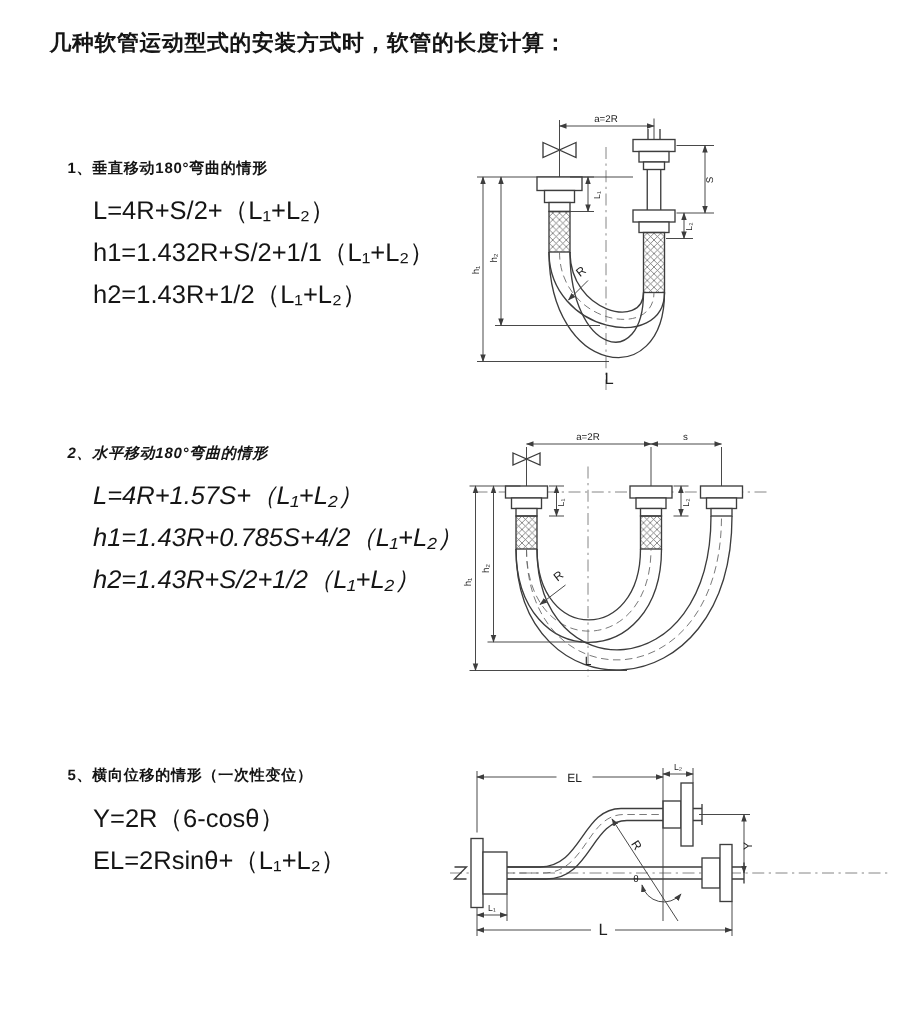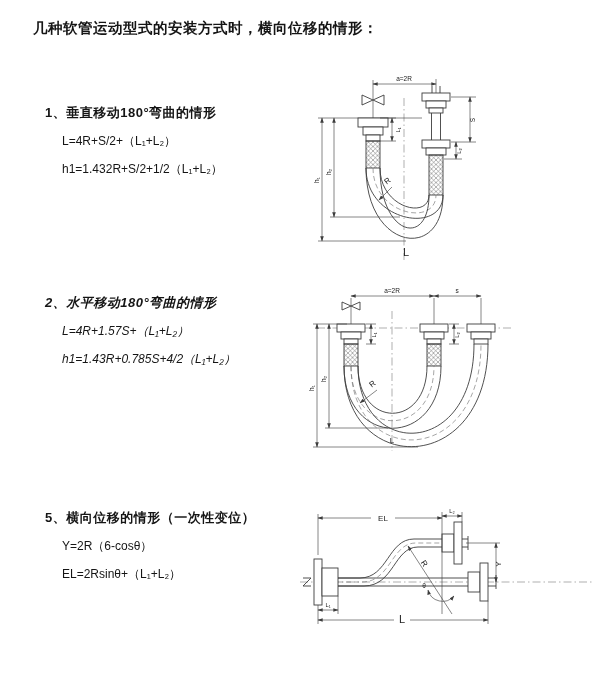--- a/index.html
+++ b/index.html
@@ -3,51 +3,53 @@
 <meta charset="utf-8">
 <style>
   html,body{margin:0;padding:0;}
   #screen{
     position:relative;width:600px;height:675px;background:#ffffff;overflow:hidden;
     font-family:"Liberation Sans","DejaVu Sans",sans-serif;color:#151515;
   }
   .title{position:absolute;left:33px;top:19px;font-size:14.5px;font-weight:bold;
          letter-spacing:.5px;margin:0;}
   .sec{position:absolute;left:45px;}
-  .sec h2{font-size:13px;font-weight:bold;margin:0;line-height:28px;letter-spacing:.5px;}
-  .sec p{margin:0;padding-left:17px;font-size:12px;line-height:28px;font-weight:500;}
+  .sec h2{font-size:10px;font-weight:bold;margin:0;line-height:28px;letter-spacing:.5px;}
+  .sec p{margin:0;padding-left:17px;font-size:17px;line-height:28px;font-weight:500;}
   #sec1{top:99px;} #sec2{top:289px;font-style:italic;} #sec3{top:504px;}
   svg.diag{position:absolute;}
   #d1{left:310px;top:70px;} #d2{left:303px;top:281px;} #d3{left:296px;top:502px;}
   svg text{fill:#222;font-family:"Liberation Sans","DejaVu Sans",sans-serif;}
   .draw{stroke:#3d3d3d;stroke-width:.9;fill:none;}
   .fit{fill:#fff;stroke:#3d3d3d;stroke-width:.9;}
   .braid{fill:url(#braidp);stroke:#3d3d3d;stroke-width:.9;}
   .dim{stroke:#444;stroke-width:.65;fill:none;}
   .cl{stroke:#787878;stroke-width:.6;stroke-dasharray:8 3 1.5 3;fill:none;}
   .hosedash{stroke:#6a6a6a;stroke-width:.6;stroke-dasharray:5 3;fill:none;}
   .lbl{font-size:6.5px;} .lbls{font-size:5.8px;} .lblm{font-size:8px;} .lblL{font-size:11px;}
 </style>
 </head>
 <body>
 
 <div id="screen">
 
-  <h1 class="title">几种软管运动型式的安装方式时，横向位移的情形：</h1>
+  <h1 class="title">几种软管运动型式的安装方式时，软管的长度计算：</h1>
 
   <div class="sec" id="sec1">
     <h2>1、垂直移动180°弯曲的情形</h2>
     <p>L=4R+S/2+（L₁+L₂）</p>
-    <p>h1=1.432R+S/2+1/2（L₁+L₂）</p>
+    <p>h1=1.432R+S/2+1/1（L₁+L₂）</p>
+    <p>h2=1.43R+1/2（L₁+L₂）</p>
   </div>
 
   <div class="sec" id="sec2">
     <h2>2、水平移动180°弯曲的情形</h2>
     <p>L=4R+1.57S+（L₁+L₂）</p>
     <p>h1=1.43R+0.785S+4/2（L₁+L₂）</p>
+    <p>h2=1.43R+S/2+1/2（L₁+L₂）</p>
   </div>
 
   <div class="sec" id="sec3">
     <h2>5、横向位移的情形（一次性变位）</h2>
     <p>Y=2R（6-cosθ）</p>
     <p>EL=2Rsinθ+（L₁+L₂）</p>
   </div>
 
   <svg id="d1" class="diag" width="285" height="198" viewBox="0 0 285 198">
     <defs>

